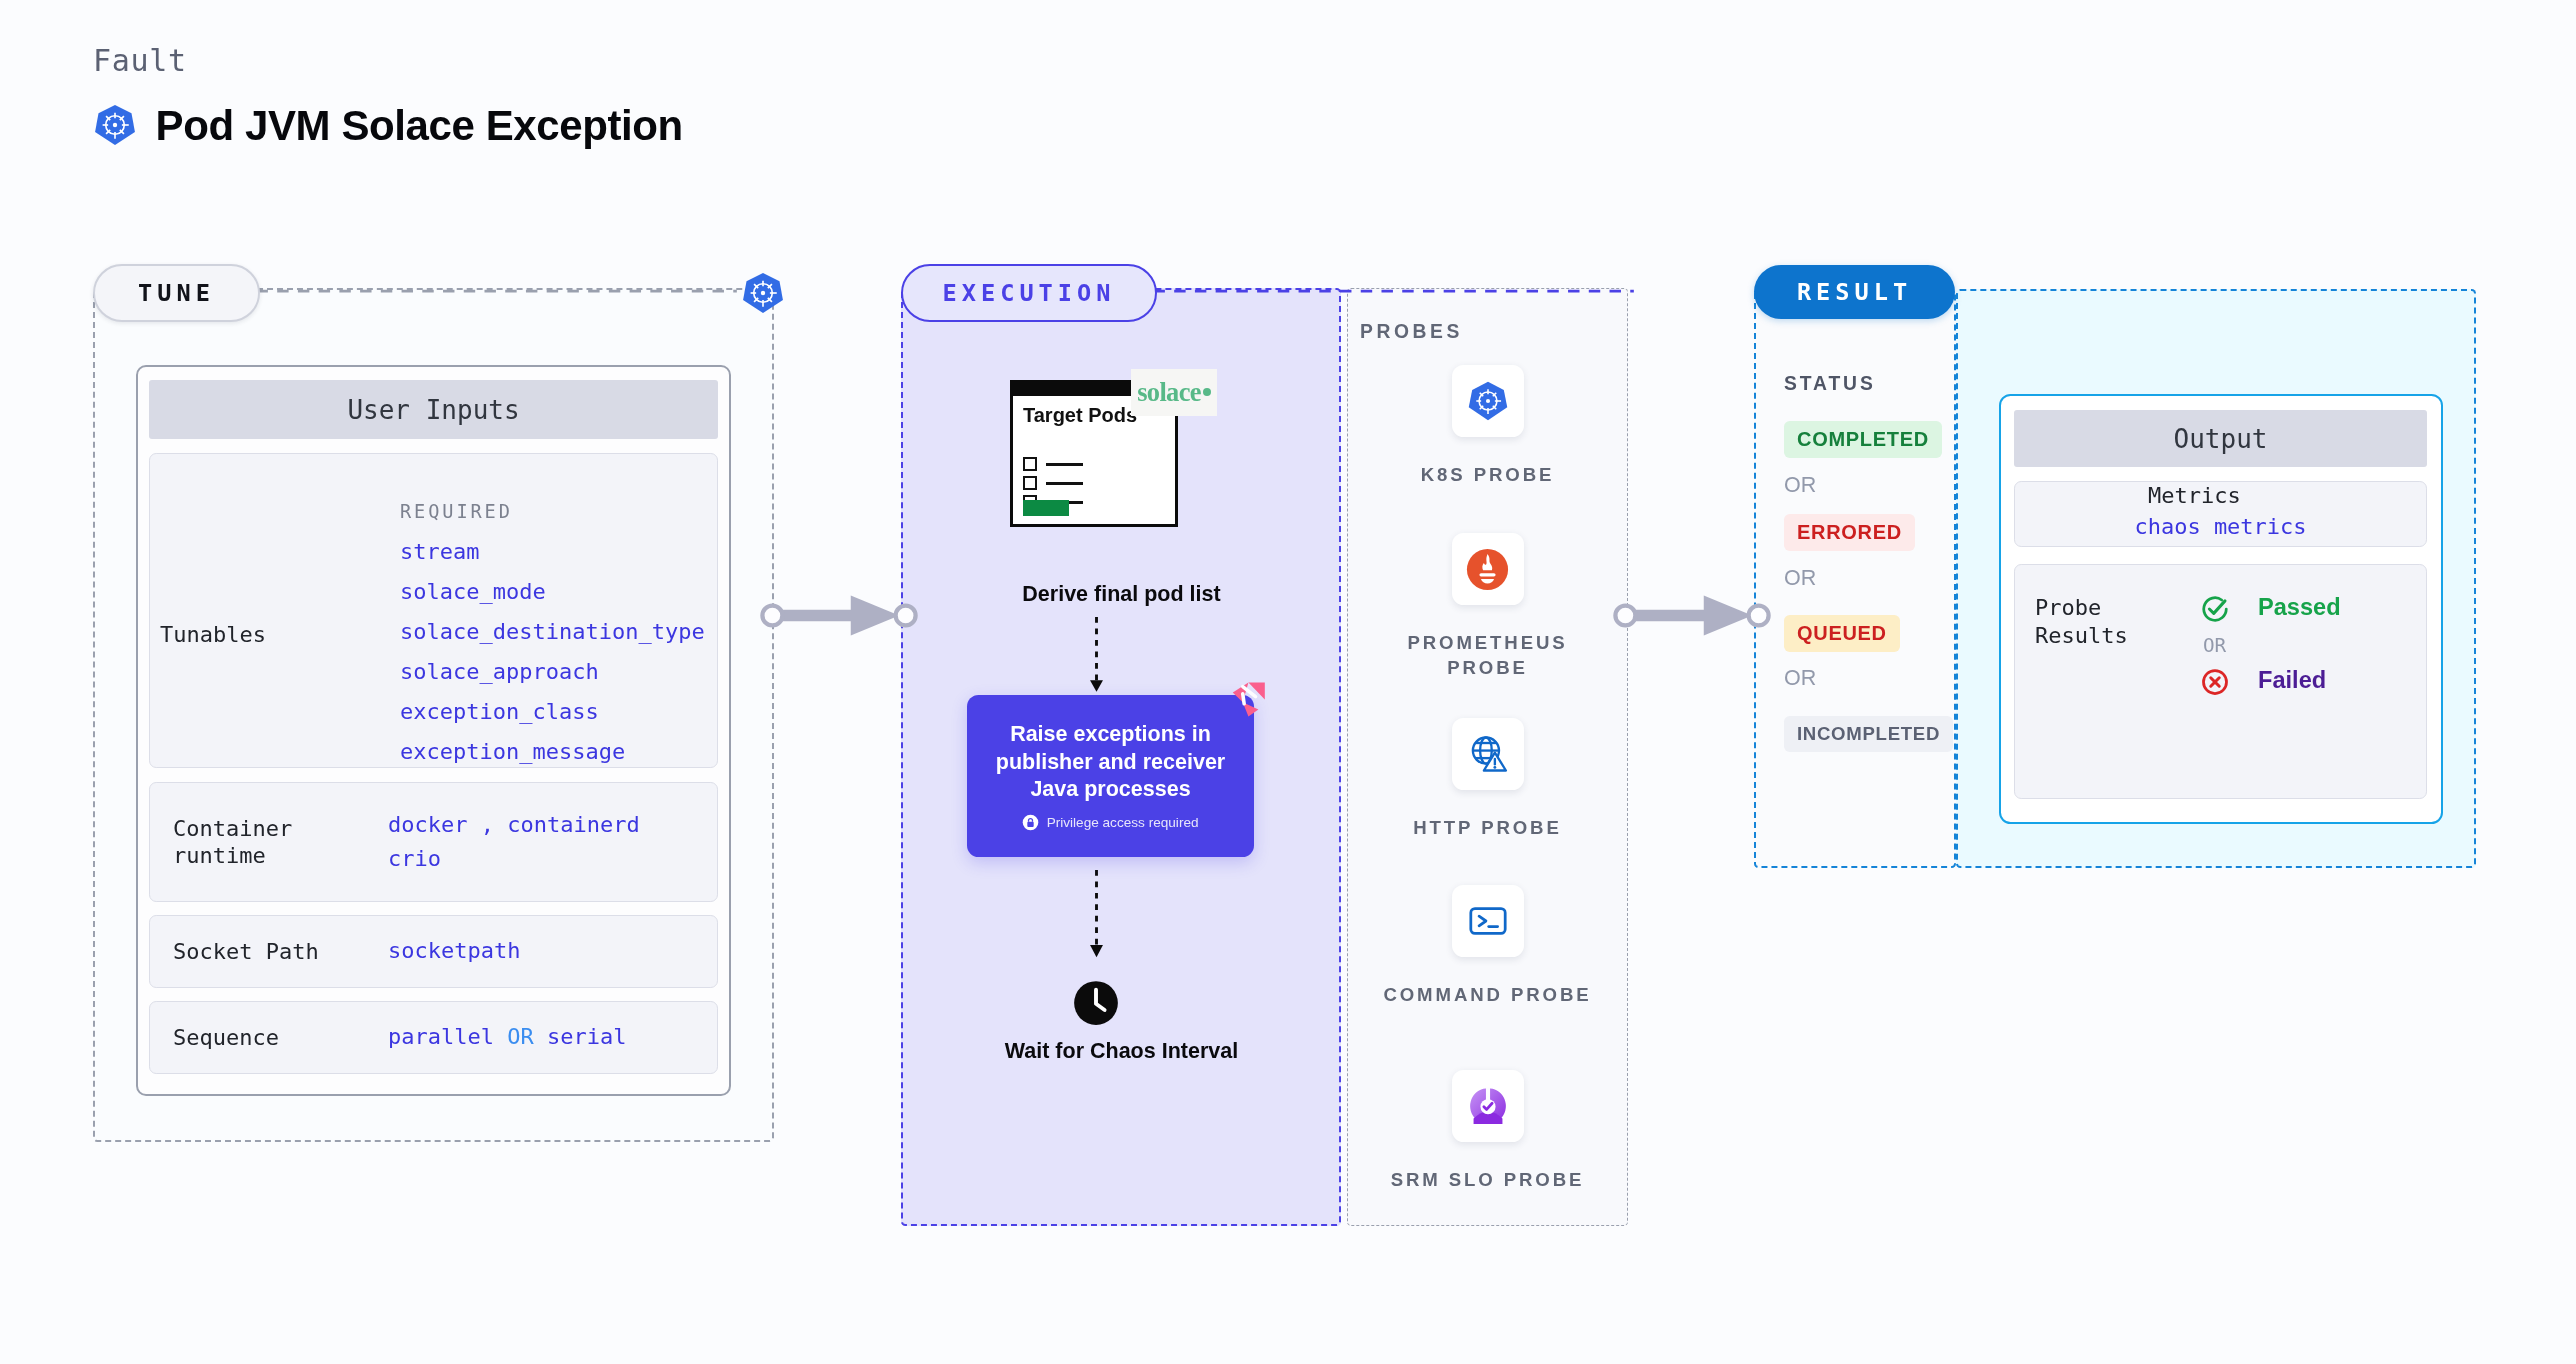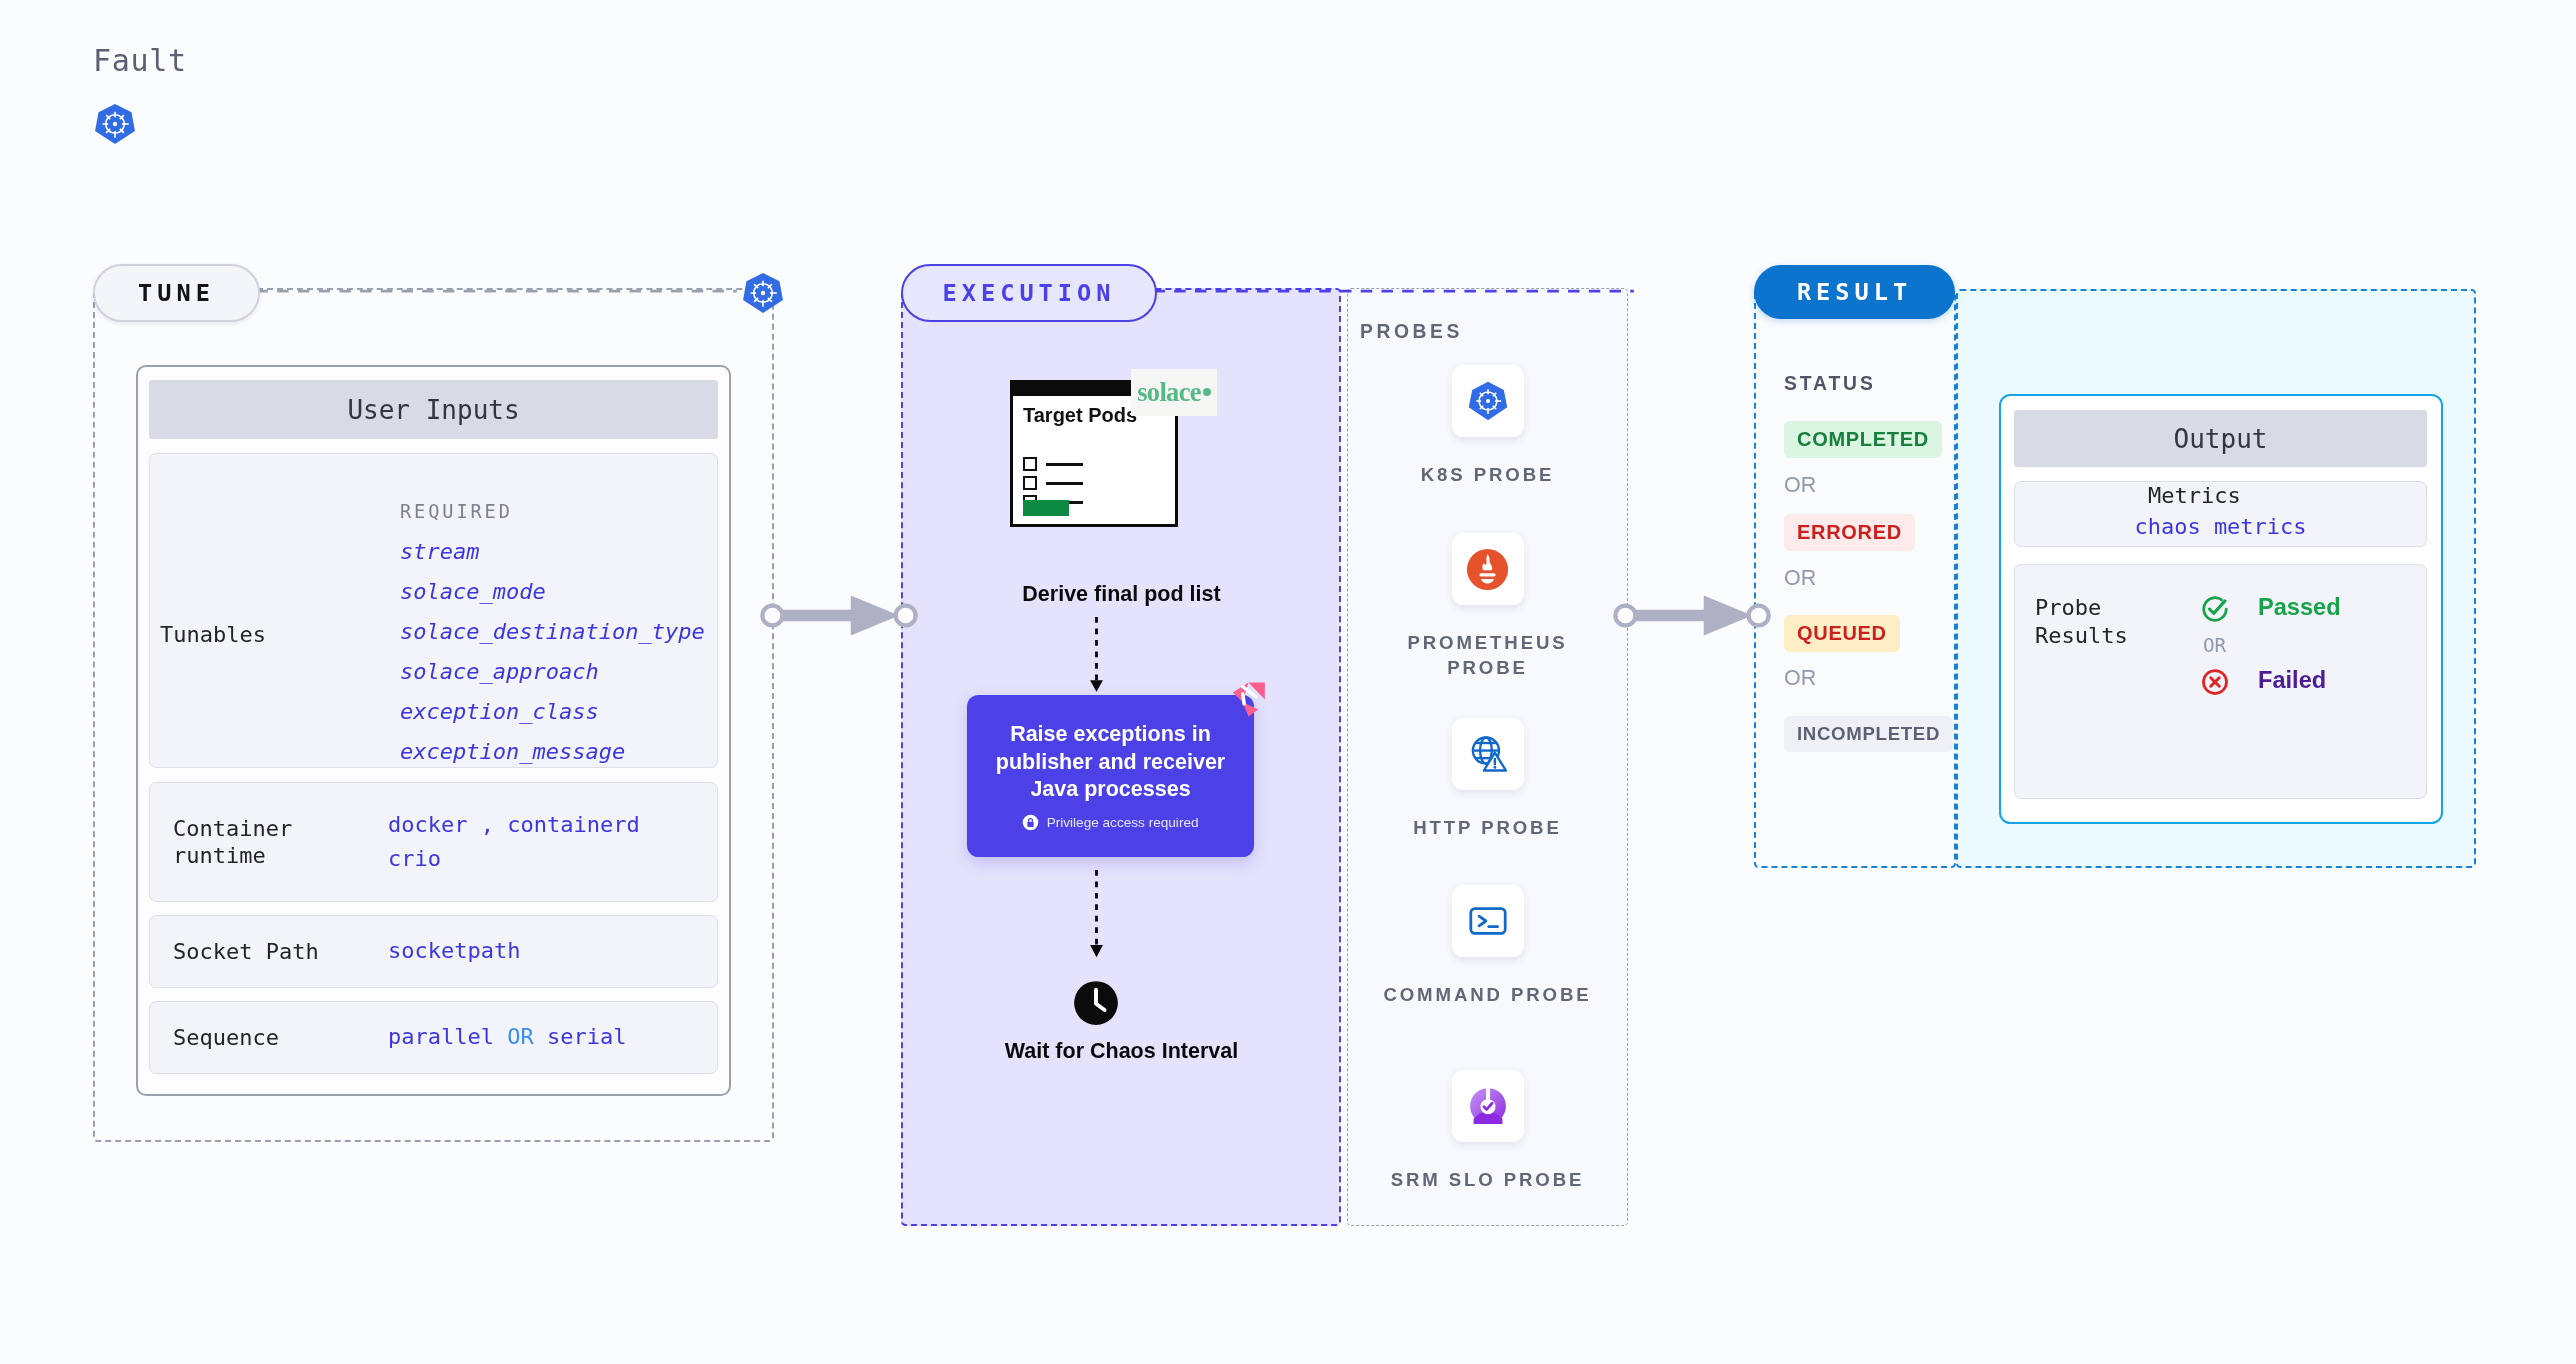--- a/index.html
+++ b/index.html
@@ -79,21 +79,21 @@
     font-size:18.6px;color:#7c818f;letter-spacing:2.9px;
   }
   #tunables-label{
     position:absolute;left:160px;top:622px;width:215px;
     font-family:"DejaVu Sans Mono","Liberation Mono",monospace;
     font-size:22px;color:#21242b;
   }
   #tunables-list{
     position:absolute;left:400px;top:539px;
     font-family:"DejaVu Sans Mono","Liberation Mono",monospace;
-    font-size:22px;color:#3b36e0;font-style:italic;
+    font-size:22px;color:#3b36e0;
   }
   #tunables-list div{margin-bottom:15px;}
 
   #runtime-box{left:149px;top:782px;width:569px;height:120px;}
   #socket-box{left:149px;top:915px;width:569px;height:73px;}
   #sequence-box{left:149px;top:1001px;width:569px;height:73px;}
 
   
   .conn{position:absolute;z-index:25;}
 
@@ -236,20 +236,21 @@
           <line x1="32" y1="42" x2="32" y2="52"></line>
           <line x1="14" y1="32" x2="22" y2="32"></line>
           <line x1="42" y1="32" x2="52" y2="32"></line>
           <line x1="19" y1="19" x2="25" y2="25"></line>
           <line x1="39" y1="39" x2="45" y2="45"></line>
           <line x1="45" y1="19" x2="39" y2="25"></line>
           <line x1="25" y1="39" x2="19" y2="45"></line>
         </g>
       </svg>
     </span>
+    <span id="title-text">Pod JVM Solace Exception</span>
   </div>
 </div>
 
 <div id="tune-box" class="dashbox"></div>
 <div id="tune-tag" class="panel-tag">TUNE</div>
 <svg class="conn" style="left:256px;top:284px;" width="487" height="14.3" viewBox="0 0 680 20">
   <line x1="0" y1="10" x2="672" y2="10" stroke="#9aa0ae" stroke-width="4" stroke-dasharray="16 13"></line>
 </svg>
 <span id="tune-k8s">
   <svg width="44" height="44" viewBox="0 0 64 64">

